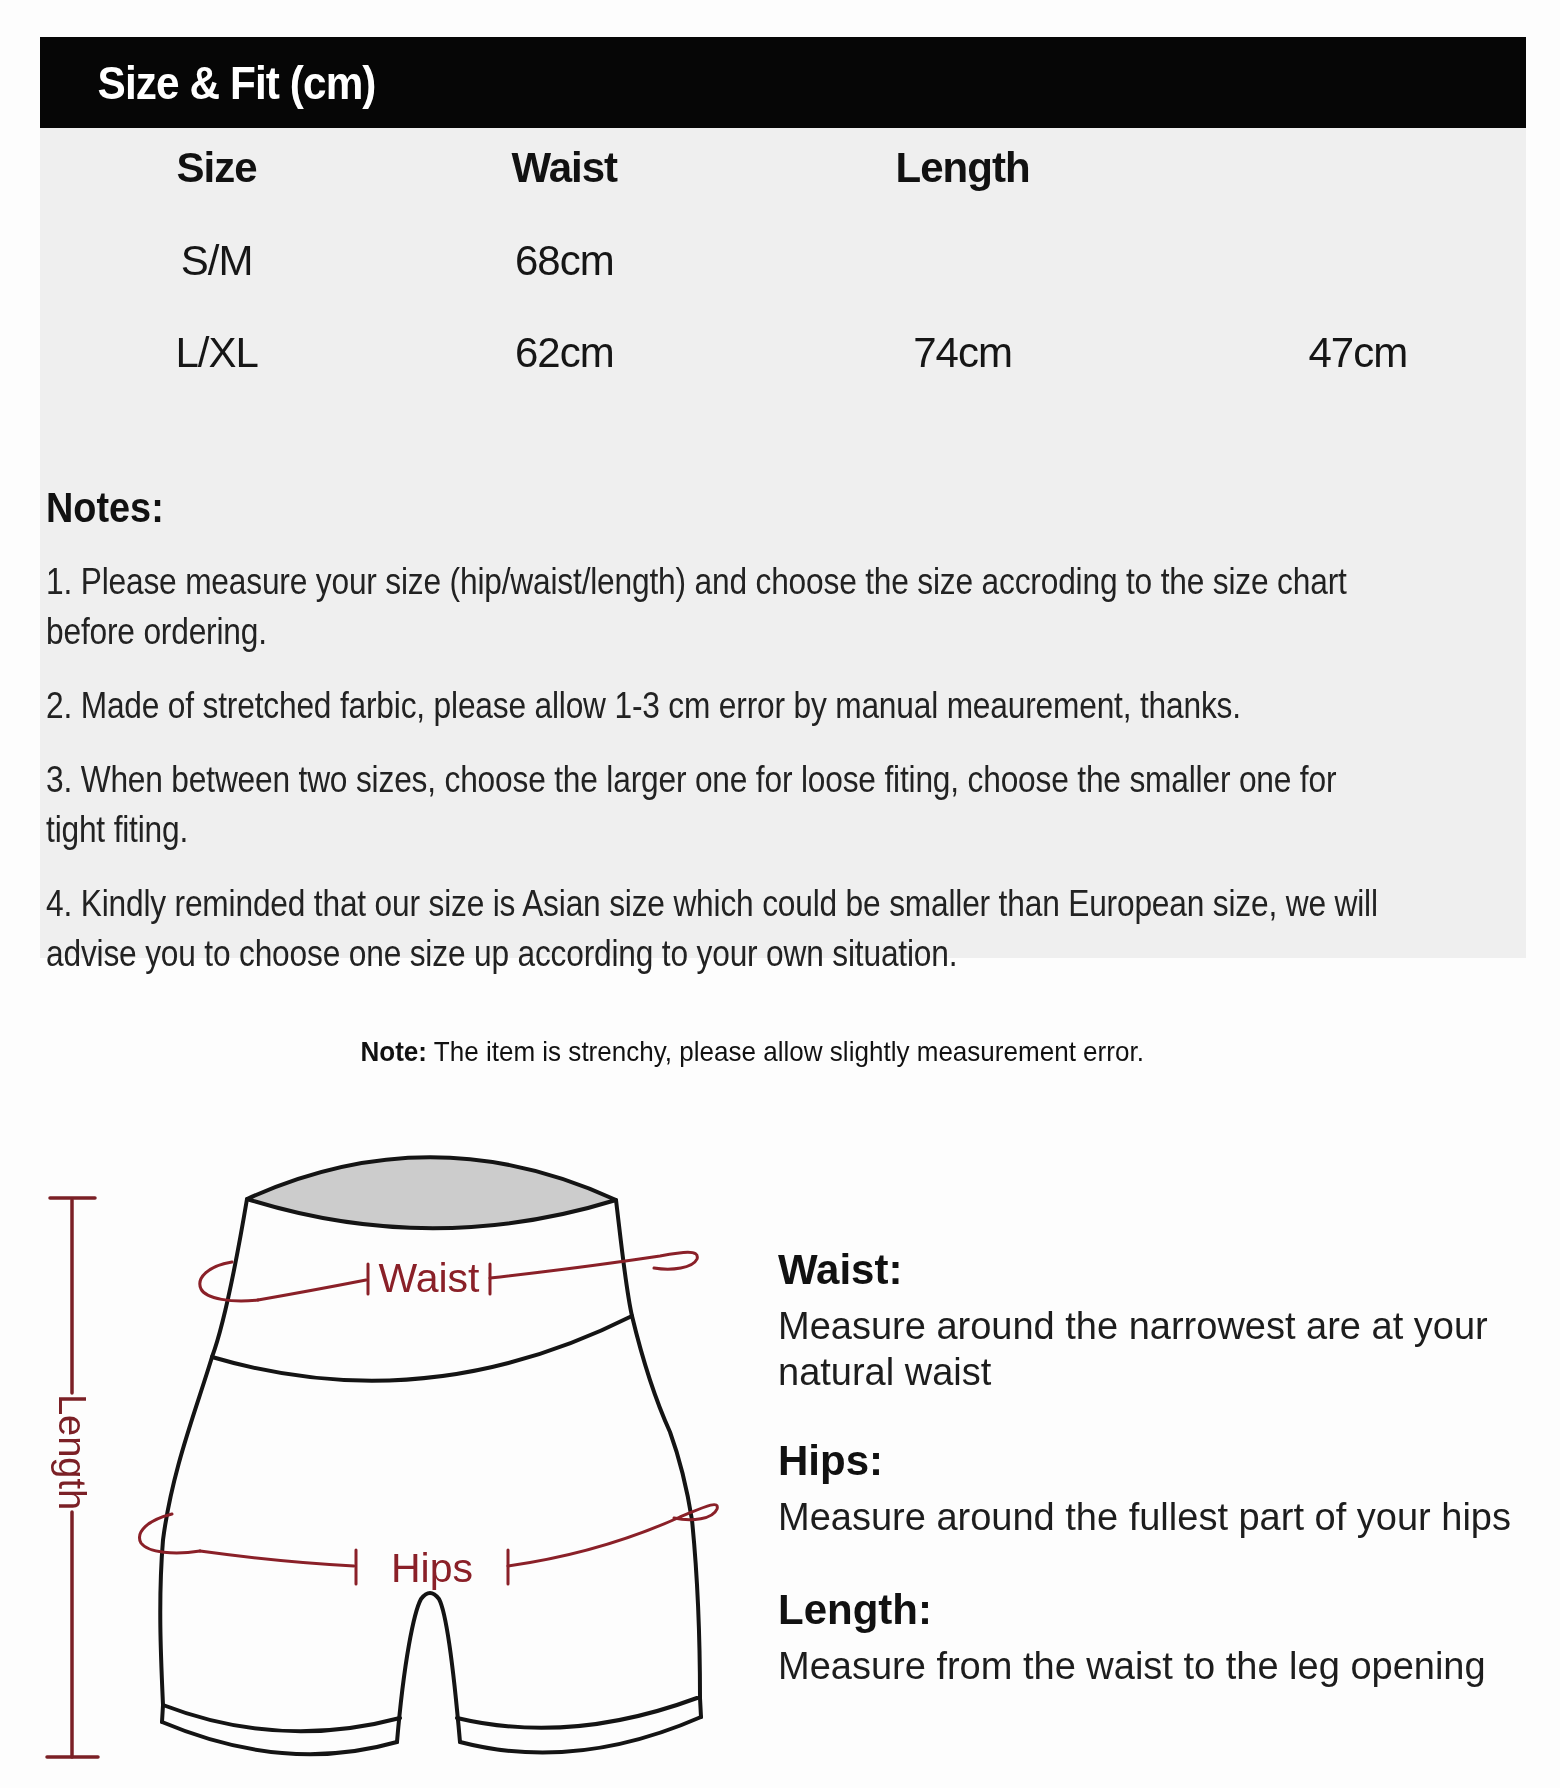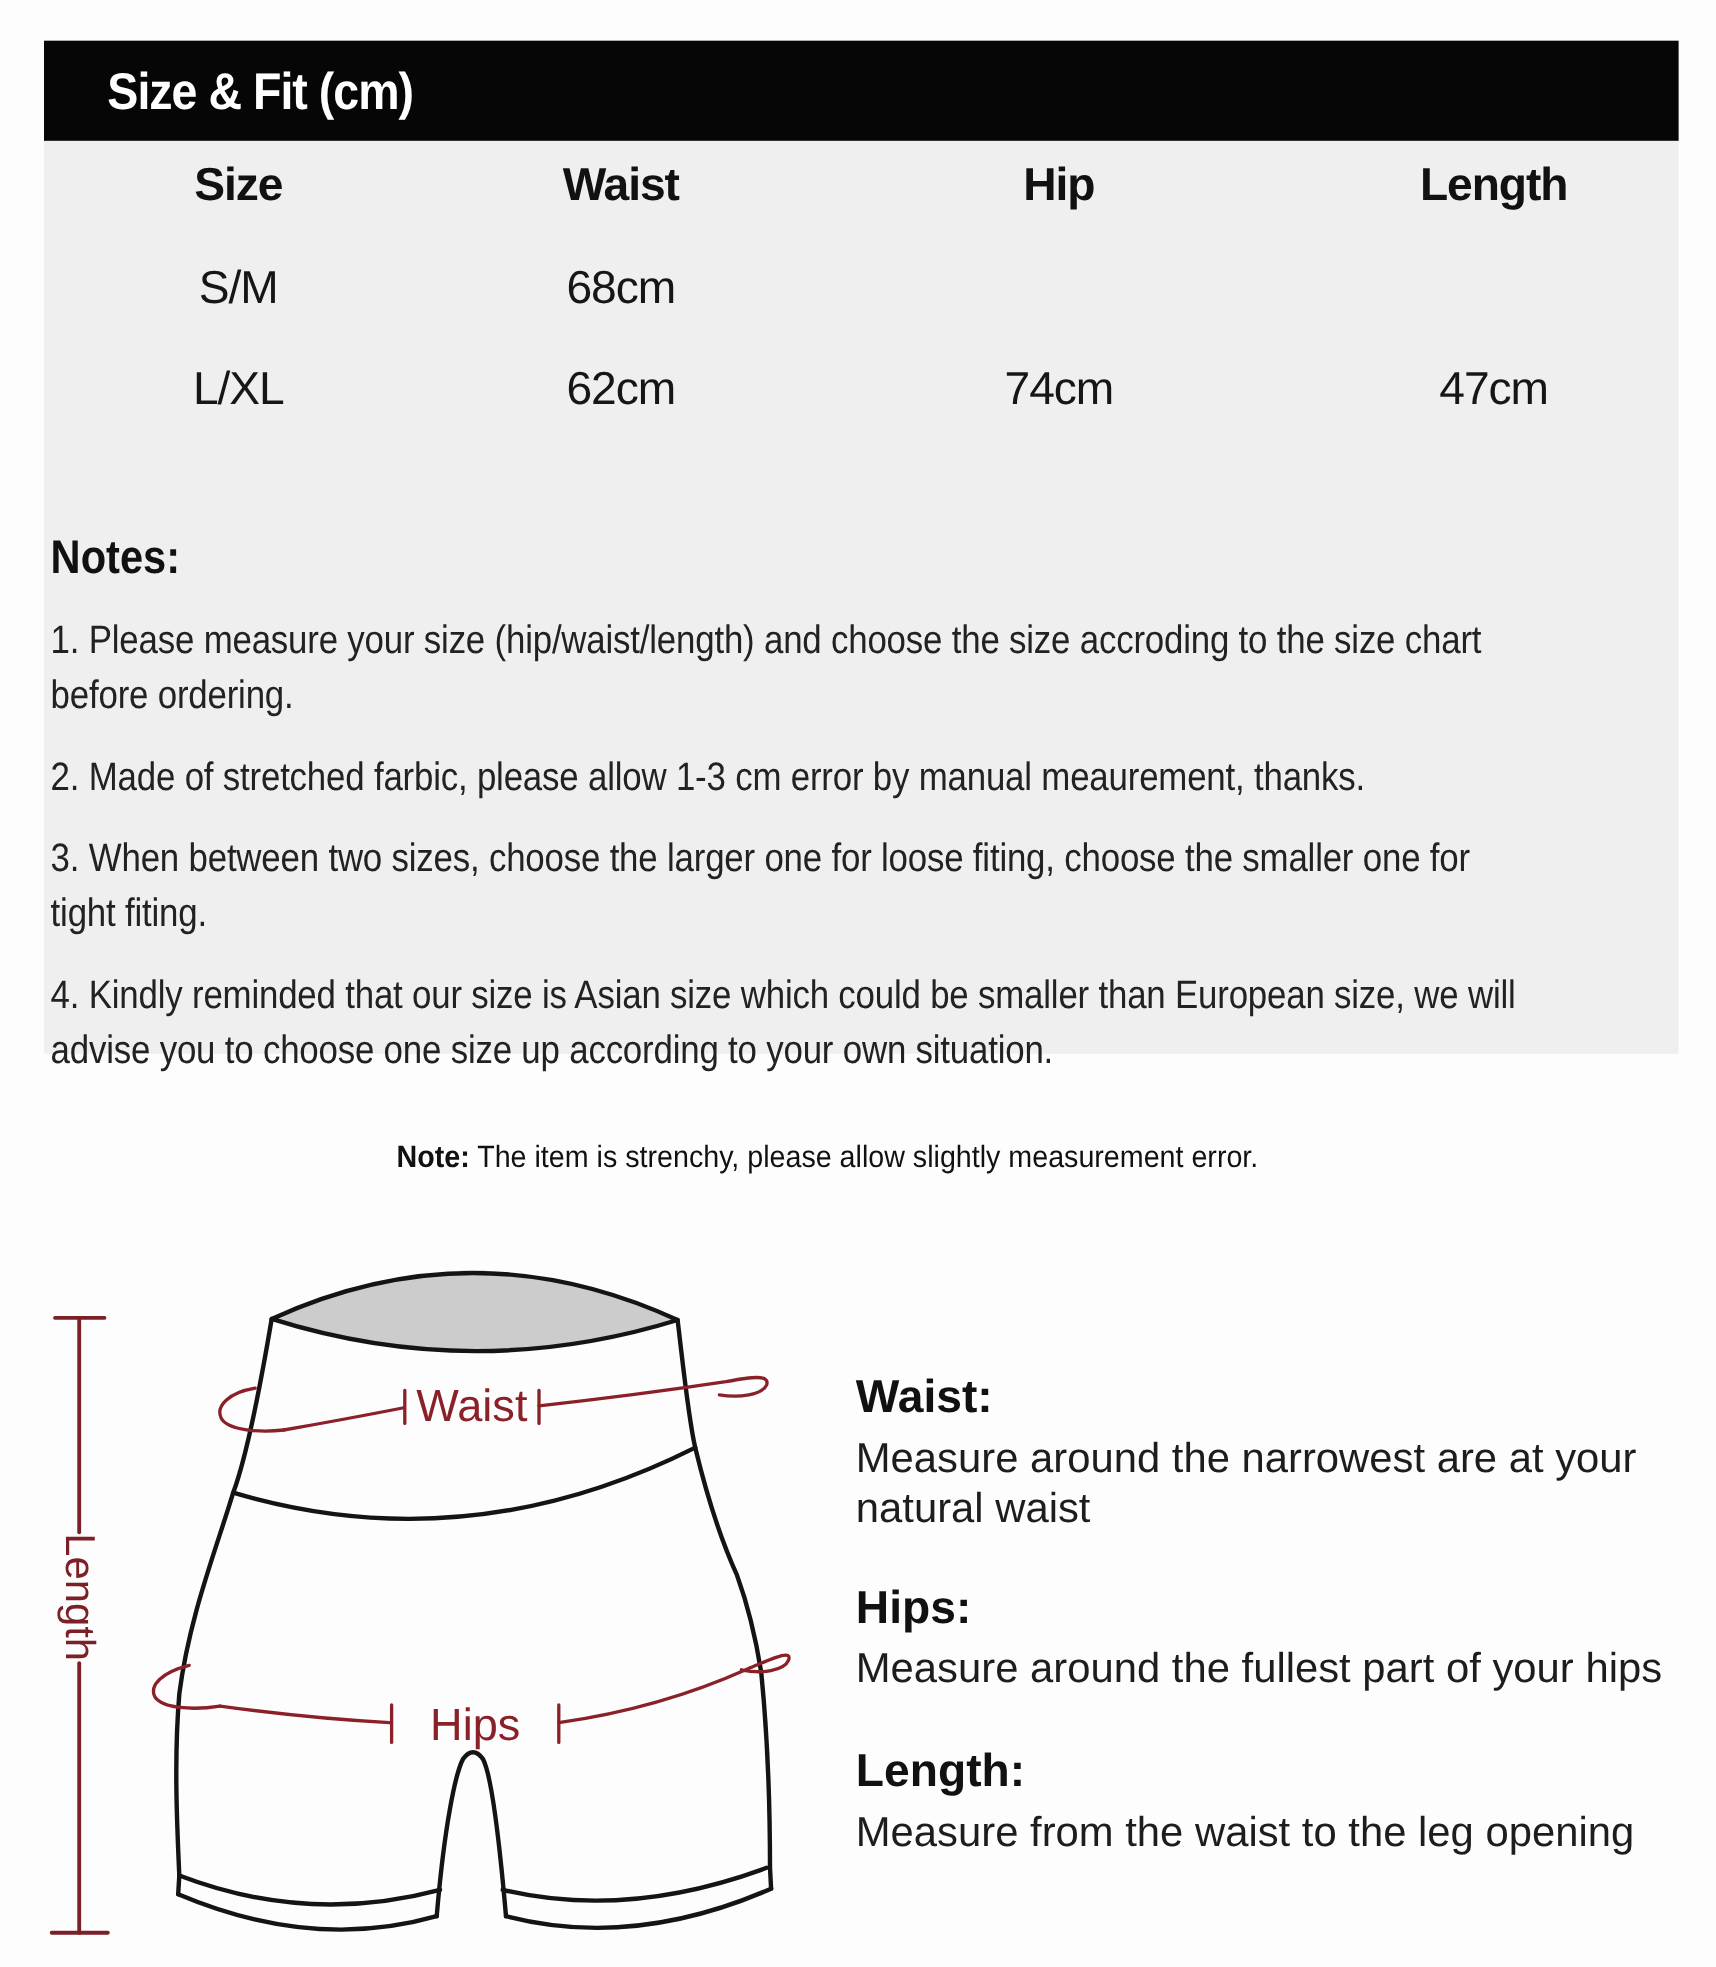--- a/index.html
+++ b/index.html
@@ -63,21 +63,20 @@
 
   <div class="panel">
     <div class="header-bar">
       <div class="title">Size &amp; Fit (cm)</div>
     </div>
 
     <div class="size-table">
       <div class="tr head">
         <div class="td">Size</div>
         <div class="td">Waist</div>
-        <div class="td">Hip</div>
         <div class="td">Length</div>
       </div>
       <div class="tr">
         <div class="td szcol">S/M</div>
         <div class="td">68cm</div>
       </div>
       <div class="tr">
         <div class="td szcol">L/XL</div>
         <div class="td">62cm</div>
         <div class="td">74cm</div>

